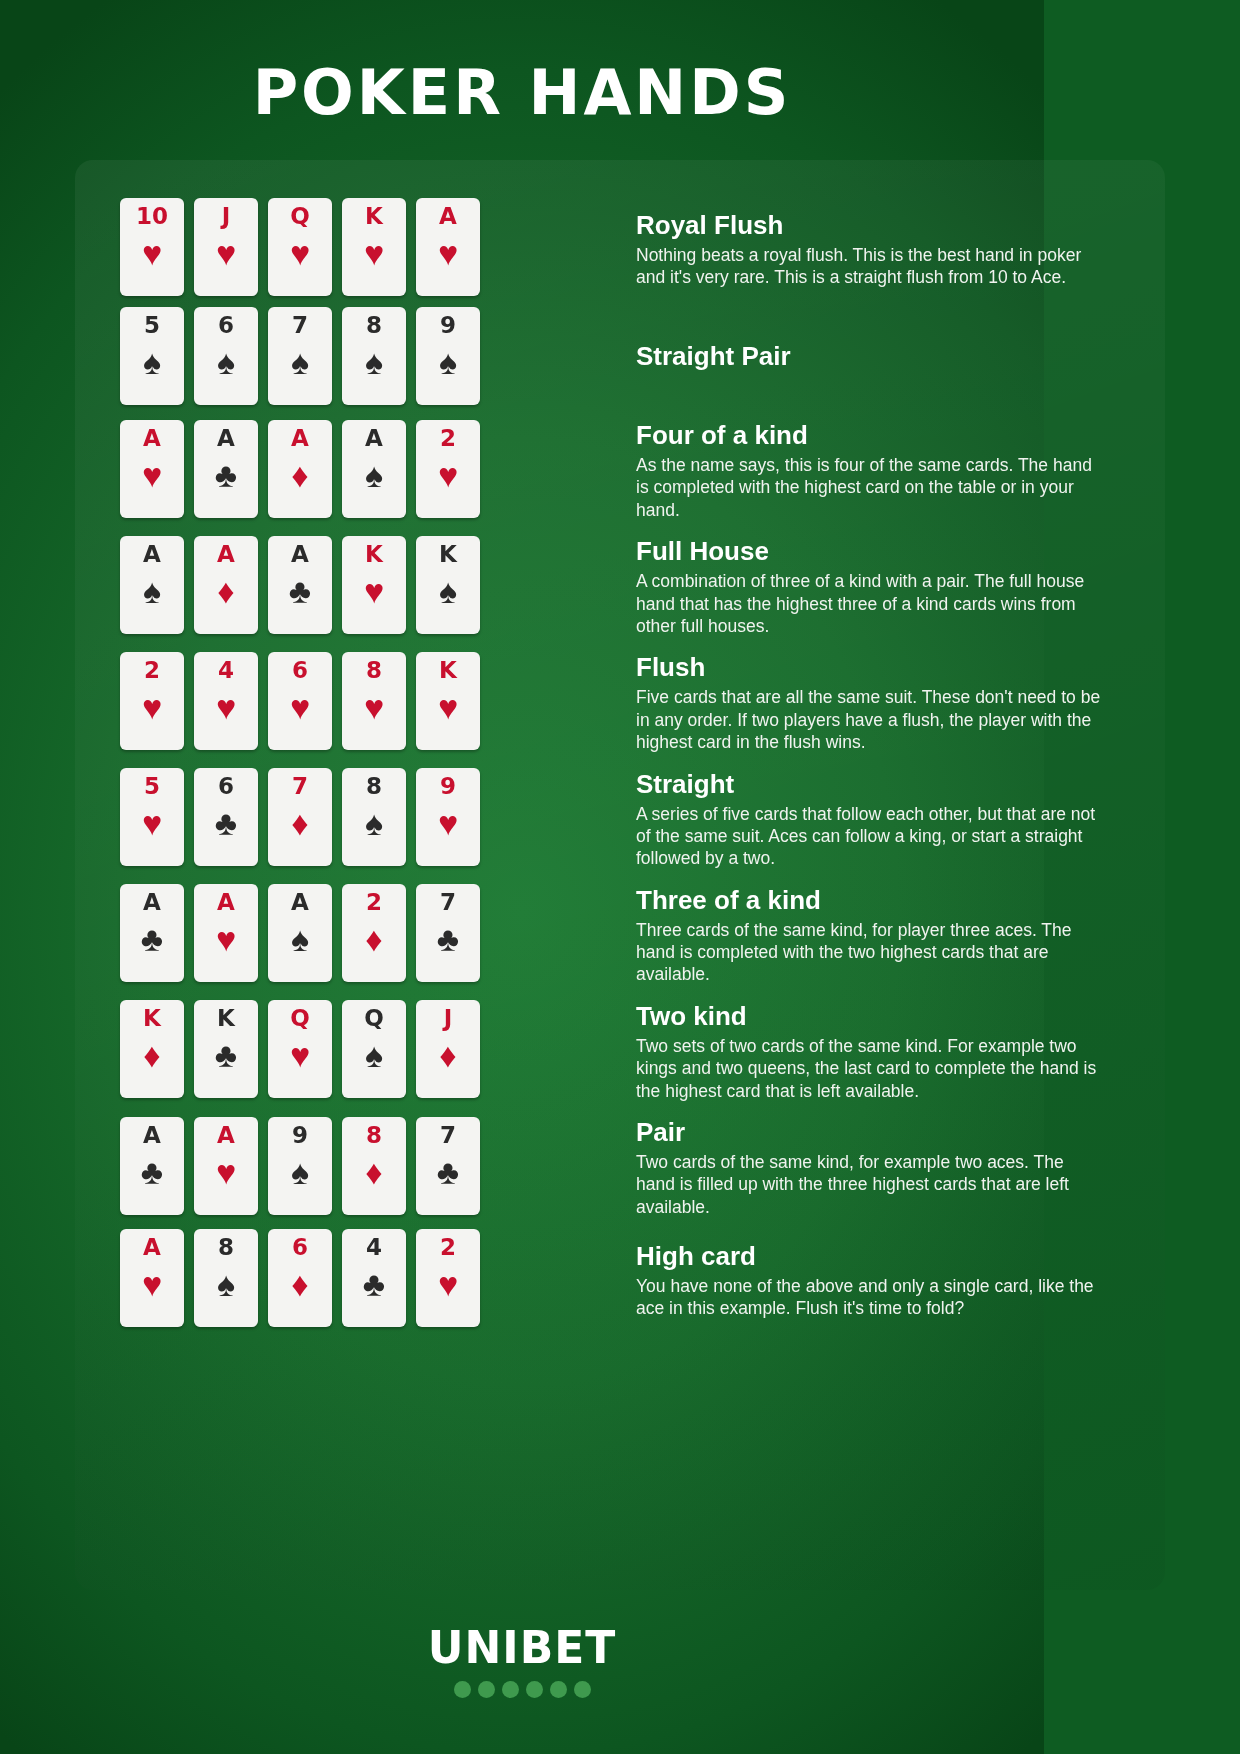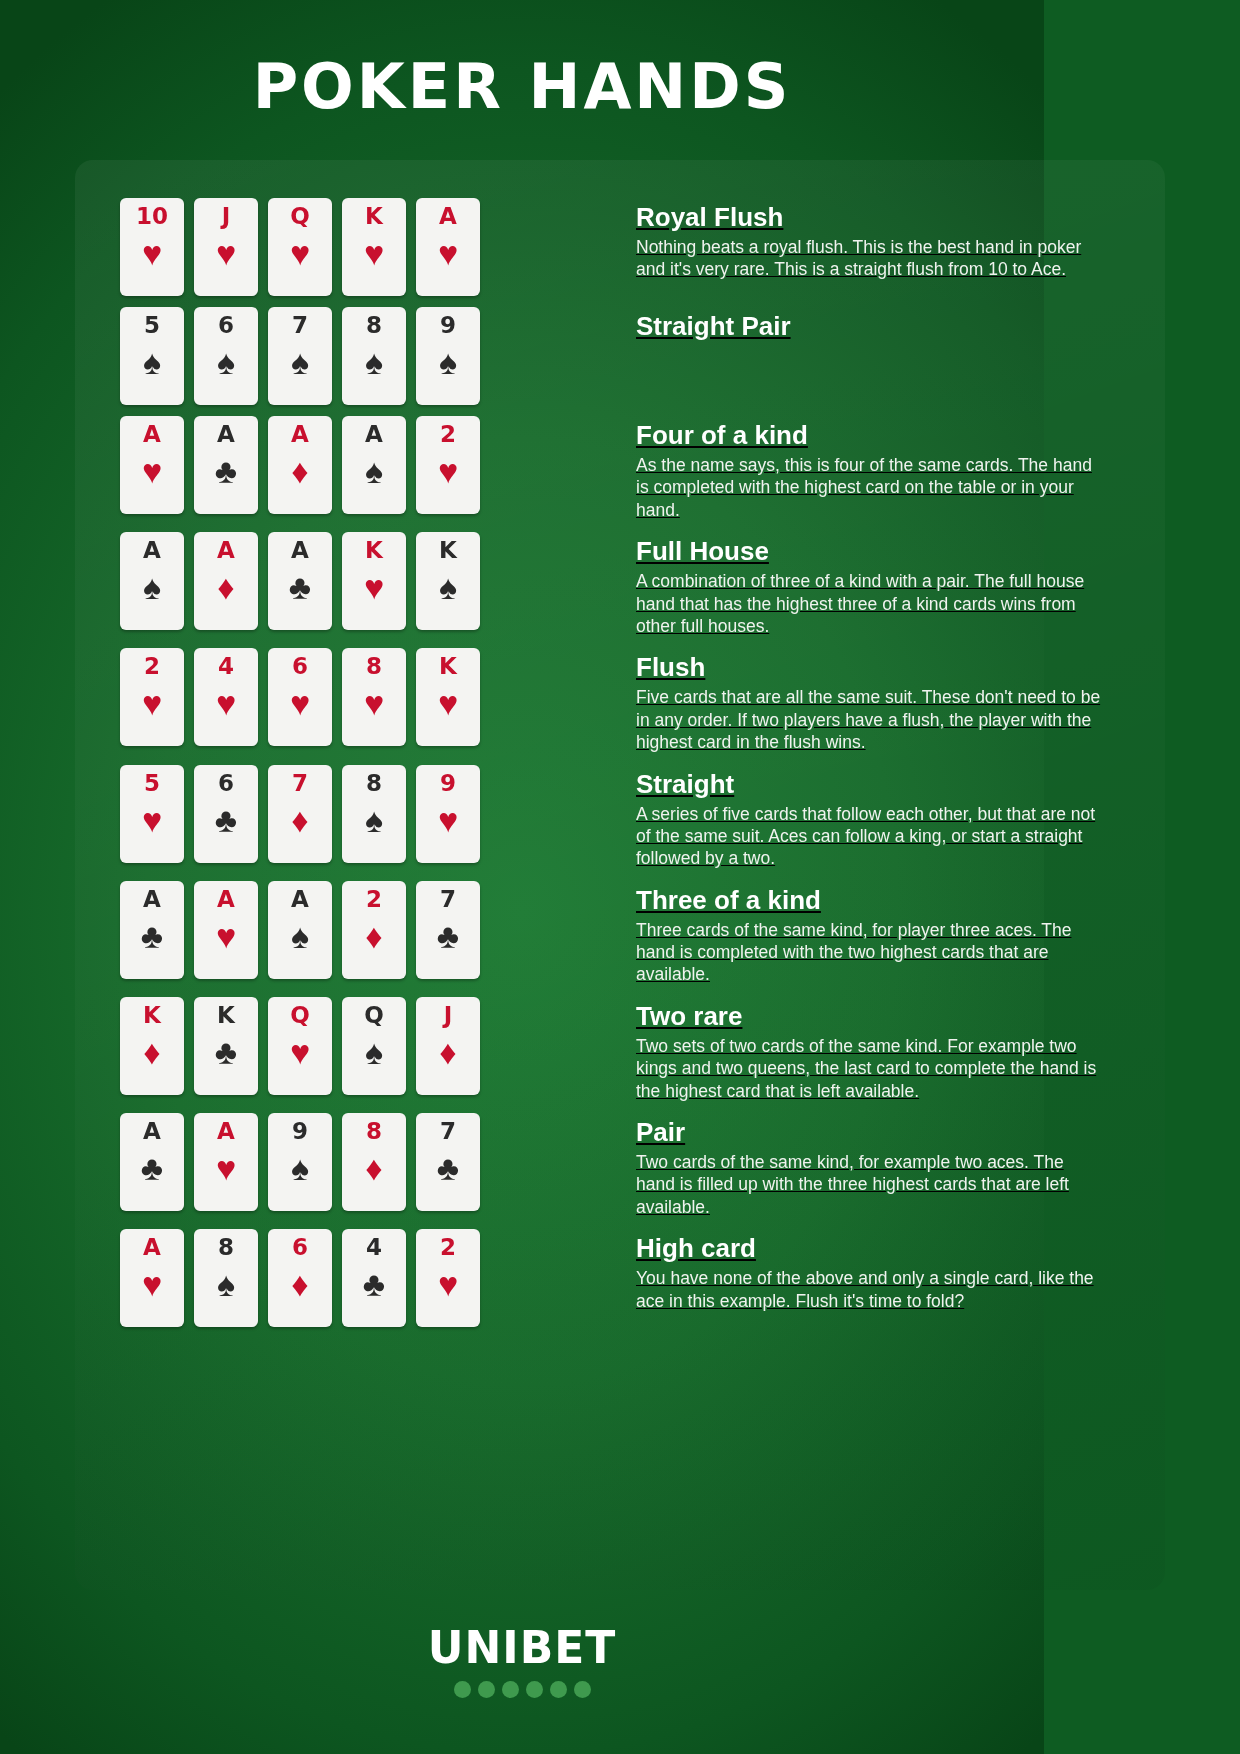--- a/index.html
+++ b/index.html
@@ -9,21 +9,21 @@
     height: 1754px;
     background: #0e5c22;
     font-family: "Liberation Sans", sans-serif;
     overflow: hidden;
   }
   .poster {
     position: relative;
     width: 1044px;
     height: 1754px;
     background: radial-gradient(ellipse 80% 60% at 50% 52%, #1d7a33 0%, #176b2b 45%, #0d5620 80%, #084517 100%);
-    padding: 8px;
+    padding: 14px;
   }
   .title {
     text-align: center;
     color: #ffffff;
     font-size: 62px;
     font-weight: bold;
     letter-spacing: 3px;
     padding-top: 42px;
     margin: 0;
     font-family: "DejaVu Sans", sans-serif;
@@ -39,23 +39,22 @@
     border-radius: 18px;
   }
   .rows {
     position: absolute;
     left: 45px;
     top: 38px;
     right: 35px;
   }
   .row {
     display: flex;
-    align-items: flex-start;
+    align-items: center;
     margin-bottom: 11px;
-    text-decoration: underline;
   }
   .cards {
     display: flex;
     flex: 0 0 500px;
     gap: 10px;
   }
   .card {
     width: 64px;
     height: 98px;
     background: #f4f4f2;
@@ -352,21 +351,21 @@
             <div class="card">
               <div class="rank black">Q</div>
               <div class="suit black">♠</div>
             </div>
             <div class="card">
               <div class="rank red">J</div>
               <div class="suit red">♦</div>
             </div>
           </div>
           <div class="info">
-            <h3>Two rare</h3>
+            <h3>Two kind</h3>
             <p>Two sets of two cards of the same kind. For example two kings and two queens, the last card to complete the hand is the highest card that is left available.</p>
           </div>
         </div>
         <div class="row">
           <div class="cards">
             <div class="card">
               <div class="rank black">A</div>
               <div class="suit black">♣</div>
             </div>
             <div class="card">

